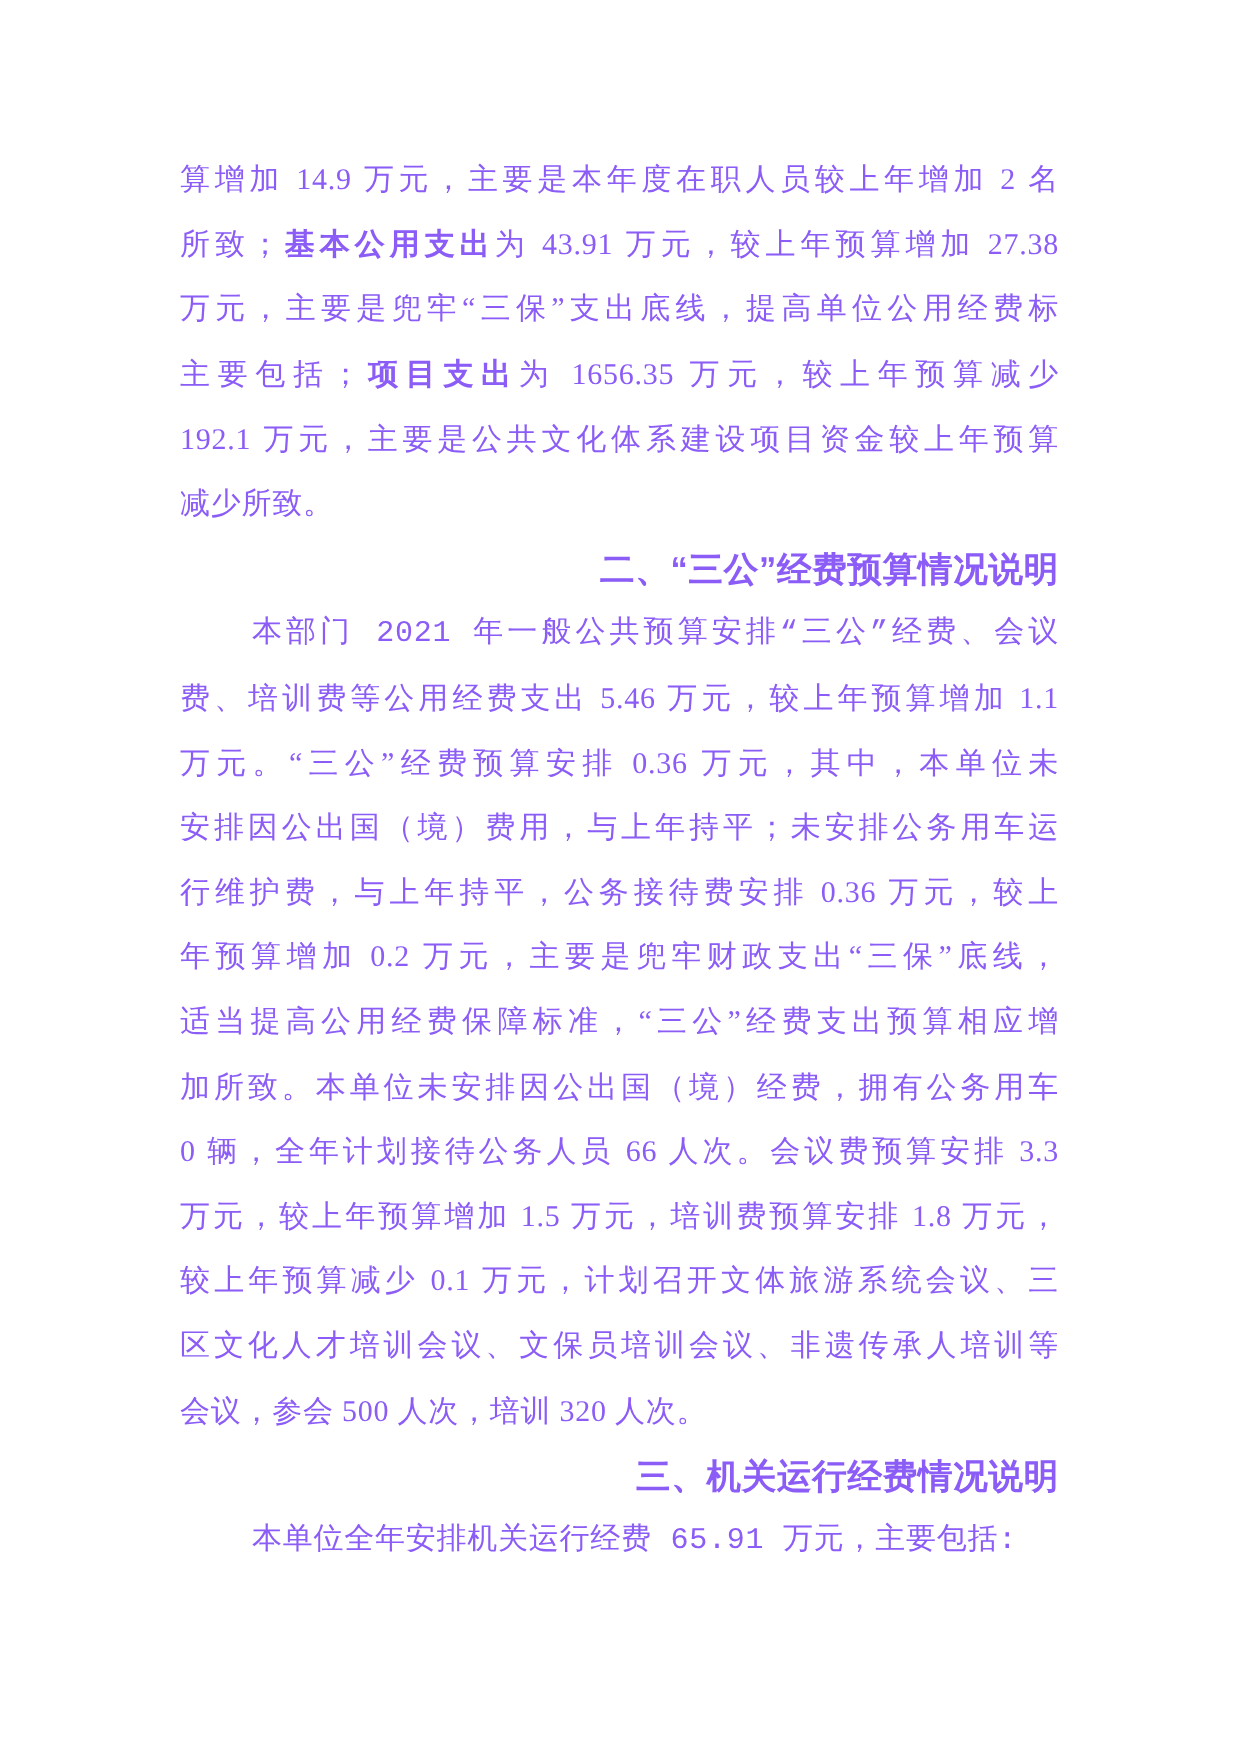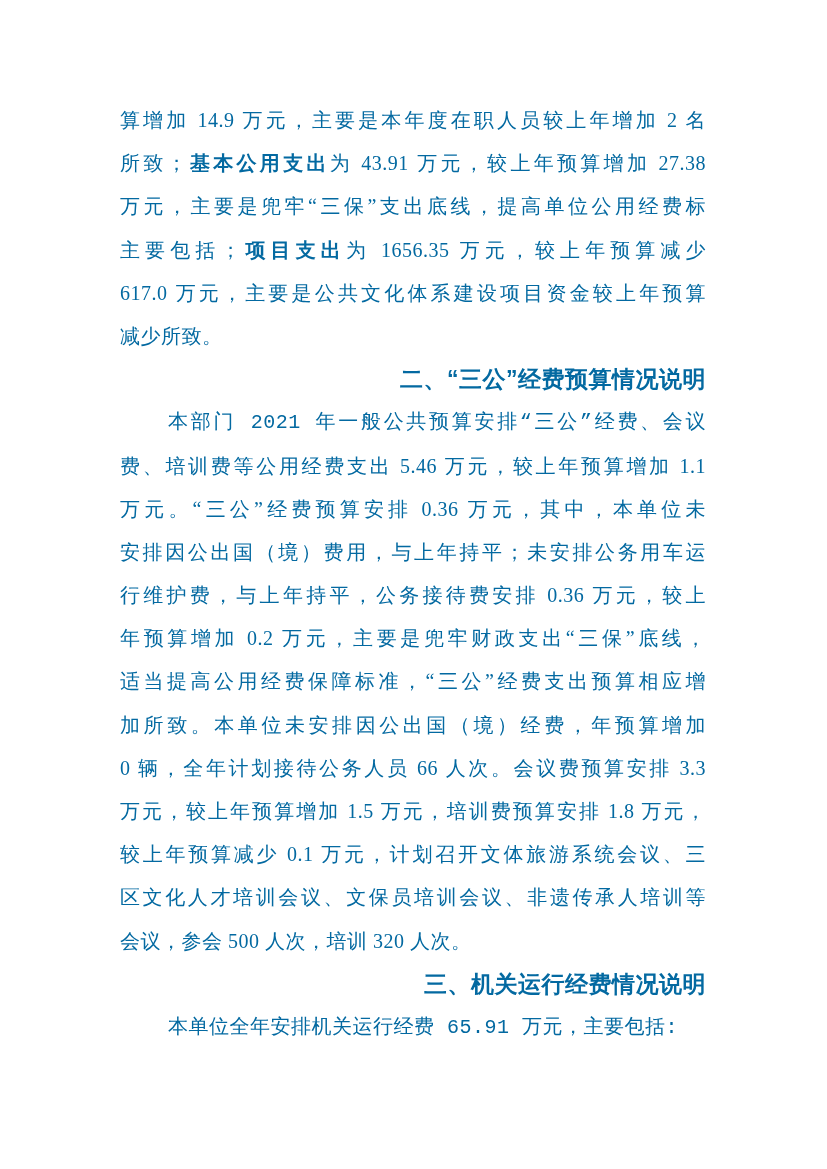--- a/index.html
+++ b/index.html
@@ -1,21 +1,21 @@
 <!DOCTYPE html>
 <html><head>
 <meta charset="utf-8">
 <style>
   html, body { margin: 0; padding: 0; }
   .page {
     position: relative;
     width: 827px;
     height: 1169px;
     background: #ffffff;
-    color: #0369a1;
+    color: #8b5cf6;
     font-family: "Liberation Serif", "DejaVu Serif", serif;
     overflow: hidden;
     border-radius: 18px;
   }
   .content {
     position: absolute;
     left: 120px;
     top: 99px;
     width: 586px;
   }
@@ -57,41 +57,41 @@
   <div class="content">
 
     <div class="ln j"><span>算增加 14.9 万元，主要是本年度在职人员较上年增加 2 名</span></div>
 
     <div class="ln j"><span>所致；</span><span class="b">基本公用支出</span><span>为 43.91 万元，较上年预算增加 27.38</span></div>
 
     <div class="ln j"><span>万元，主要是兜牢“三保”支出底线，提高单位公用经费标</span></div>
 
     <div class="ln j"><span>主要包括；</span><span class="b">项目支出</span><span>为 1656.35 万元，较上年预算减少</span></div>
 
-    <div class="ln j"><span>617.0 万元，主要是公共文化体系建设项目资金较上年预算</span></div>
+    <div class="ln j"><span>192.1 万元，主要是公共文化体系建设项目资金较上年预算</span></div>
 
     <div class="ln end"><span>减少所致。</span></div>
 
     <div class="ln hd"><span>二、“三公”经费预算情况说明</span></div>
 
     <div class="ln j ind"><span>本部门 2021 年一般公共预算安排“三公”经费、会议</span></div>
 
     <div class="ln j"><span>费、培训费等公用经费支出 5.46 万元，较上年预算增加 1.1</span></div>
 
     <div class="ln j"><span>万元。“三公”经费预算安排 0.36 万元，其中，本单位未</span></div>
 
     <div class="ln j"><span>安排因公出国（境）费用，与上年持平；未安排公务用车运</span></div>
 
     <div class="ln j"><span>行维护费，与上年持平，公务接待费安排 0.36 万元，较上</span></div>
 
     <div class="ln j"><span>年预算增加 0.2 万元，主要是兜牢财政支出“三保”底线，</span></div>
 
     <div class="ln j"><span>适当提高公用经费保障标准，“三公”经费支出预算相应增</span></div>
 
-    <div class="ln j"><span>加所致。本单位未安排因公出国（境）经费，年预算增加</span></div>
+    <div class="ln j"><span>加所致。本单位未安排因公出国（境）经费，拥有公务用车</span></div>
 
     <div class="ln j"><span>0 辆，全年计划接待公务人员 66 人次。会议费预算安排 3.3</span></div>
 
     <div class="ln j"><span>万元，较上年预算增加 1.5 万元，培训费预算安排 1.8 万元，</span></div>
 
     <div class="ln j"><span>较上年预算减少 0.1 万元，计划召开文体旅游系统会议、三</span></div>
 
     <div class="ln j"><span>区文化人才培训会议、文保员培训会议、非遗传承人培训等</span></div>
 
     <div class="ln end"><span>会议，参会 500 人次，培训 320 人次。</span></div>

